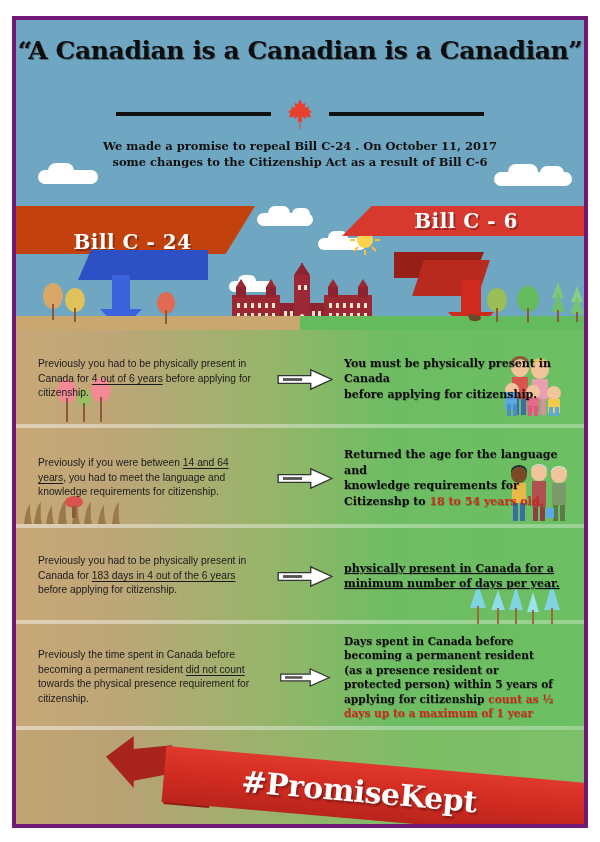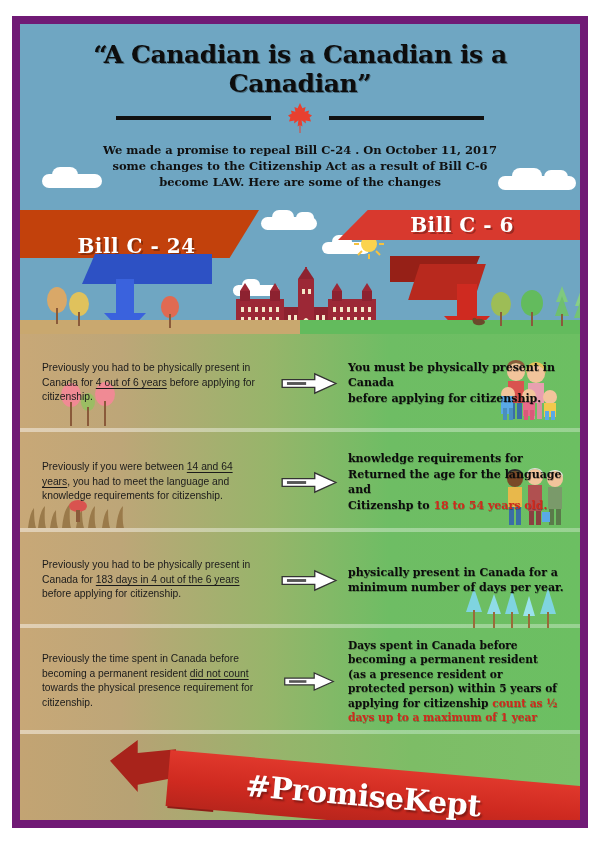--- a/index.html
+++ b/index.html
@@ -6,21 +6,21 @@
   html, body {
     width: 600px; height: 842px;
     background: #ffffff;
     font-family: "Liberation Sans", sans-serif;
     overflow: hidden;
   }
   #poster {
     position: absolute;
     left: 12px; top: 16px;
     width: 576px; height: 812px;
-    border: 8px solid #701a75;
+    border: 4px solid #701a75;
     background: #78aac4;
     overflow: hidden;
   }
 
   
   .sky {
     position: absolute; left: 0; top: 0; width: 100%; height: 310px;
     background: #6fa6c2;
     overflow: hidden;
   }
@@ -135,21 +135,21 @@
     position: relative; z-index: 3;
   }
   .col-right {
     flex: 1; padding-right: 14px;
     font-family: "DejaVu Serif", serif; font-weight: 700;
     font-size: 11px; line-height: 15.5px; color: #0c0c0c;
     position: relative; z-index: 3;
     text-shadow: 0.5px 0.5px 0 rgba(0,0,0,.25);
   }
   .col-right .hl { color: #d1291c; }
-  .col-right .ul { }
+  .col-right .ul { text-decoration: underline; }
 
   
   .deco { position: absolute; z-index: 1; }
 
   
   .bottom {
     position: absolute; left: 0; top: 710px; width: 100%; height: 94px;
     background: linear-gradient(to right, #c3a473 0%, #b7a274 20%, #95b56b 48%, #7dbd66 70%, #7cc069 100%);
     overflow: hidden;
   }
@@ -194,21 +194,20 @@
         <svg viewBox="0 0 26 32" width="26" height="32">
           <path d="M13 1 L15.4 6.2 L18.6 5.1 L17.6 9.8 L22.2 8.4 L21.2 11.4 L25 13.6 L22.6 15.6 L24 19.4 L18.6 18.6 L18.9 21.4 L14.6 18.2 L15.4 24.6 L13.5 23.2 L13.5 31 L12.5 31 L12.5 23.2 L10.6 24.6 L11.4 18.2 L7.1 21.4 L7.4 18.6 L2 19.4 L3.4 15.6 L1 13.6 L4.8 11.4 L3.8 8.4 L8.4 9.8 L7.4 5.1 L10.6 6.2 Z" fill="#e8402f"></path>
         </svg>
       </div>
       <div class="rule"></div>
     </div>
 
     <div class="subtitle">
       <div>We made a promise to repeal Bill C-24 . On October 11, 2017</div>
       <div>some changes to the Citizenship Act as a  result of Bill C-6</div>
-      <div>become LAW. Here are some of the changes</div>
     </div>
 
     <div class="cloud" style="left:22px; top:150px; width:60px; height:14px;"></div>
     <div class="cloud" style="left:32px; top:143px; width:26px; height:16px;"></div>
     <div class="cloud" style="left:478px; top:152px; width:78px; height:14px;"></div>
     <div class="cloud" style="left:492px; top:144px; width:30px; height:16px;"></div>
     <div class="cloud" style="left:524px; top:146px; width:24px; height:14px;"></div>
     <div class="cloud" style="left:241px; top:193px; width:56px; height:13px;"></div>
     <div class="cloud" style="left:252px; top:186px; width:22px; height:14px;"></div>
     <div class="cloud" style="left:276px; top:188px; width:18px; height:12px;"></div>
@@ -436,22 +435,22 @@
       <div class="col-left">
         <span>Previously if you were between </span><u>14 and 64 years</u><span>, you had to meet the language and knowledge requirements for citizenship.</span>
       </div>
       <div class="col-arrow">
         <svg viewBox="0 0 60 24" width="58" height="23">
           <path d="M2 8 L36 8 L36 2 L58 12 L36 22 L36 16 L2 16 Z" fill="#ffffff" stroke="#333" stroke-width="1.4"></path>
           <rect x="7" y="10.5" width="20" height="3" fill="#555"></rect>
         </svg>
       </div>
       <div class="col-right">
+        <div>Returned the age for the language and</div>
         <div>knowledge requirements for</div>
-        <div>Returned the age for the language and</div>
         <div><span>Citizenshp to </span><span class="hl">18 to 54 years old.</span></div>
       </div>
       <div class="deco" style="right:14px; top:36px;">
         <svg viewBox="0 0 62 58" width="62" height="58">
           <circle cx="11" cy="11" r="8" fill="#7a4a28"></circle>
             <path d="M3 11 a8 8 0 0 1 16 0 l0 -4 a8 6 0 0 0 -16 0 z" fill="#2b2b2b"></path>
           <path d="M4 19 h14 v20 h-14 z" fill="#e8b84b"></path>
             <rect x="5" y="39" width="5" height="18" fill="#3b6ea5"></rect>
             <rect x="12" y="39" width="5" height="18" fill="#3b6ea5"></rect>
           <circle cx="31" cy="9" r="8" fill="#f2c49b"></circle>

